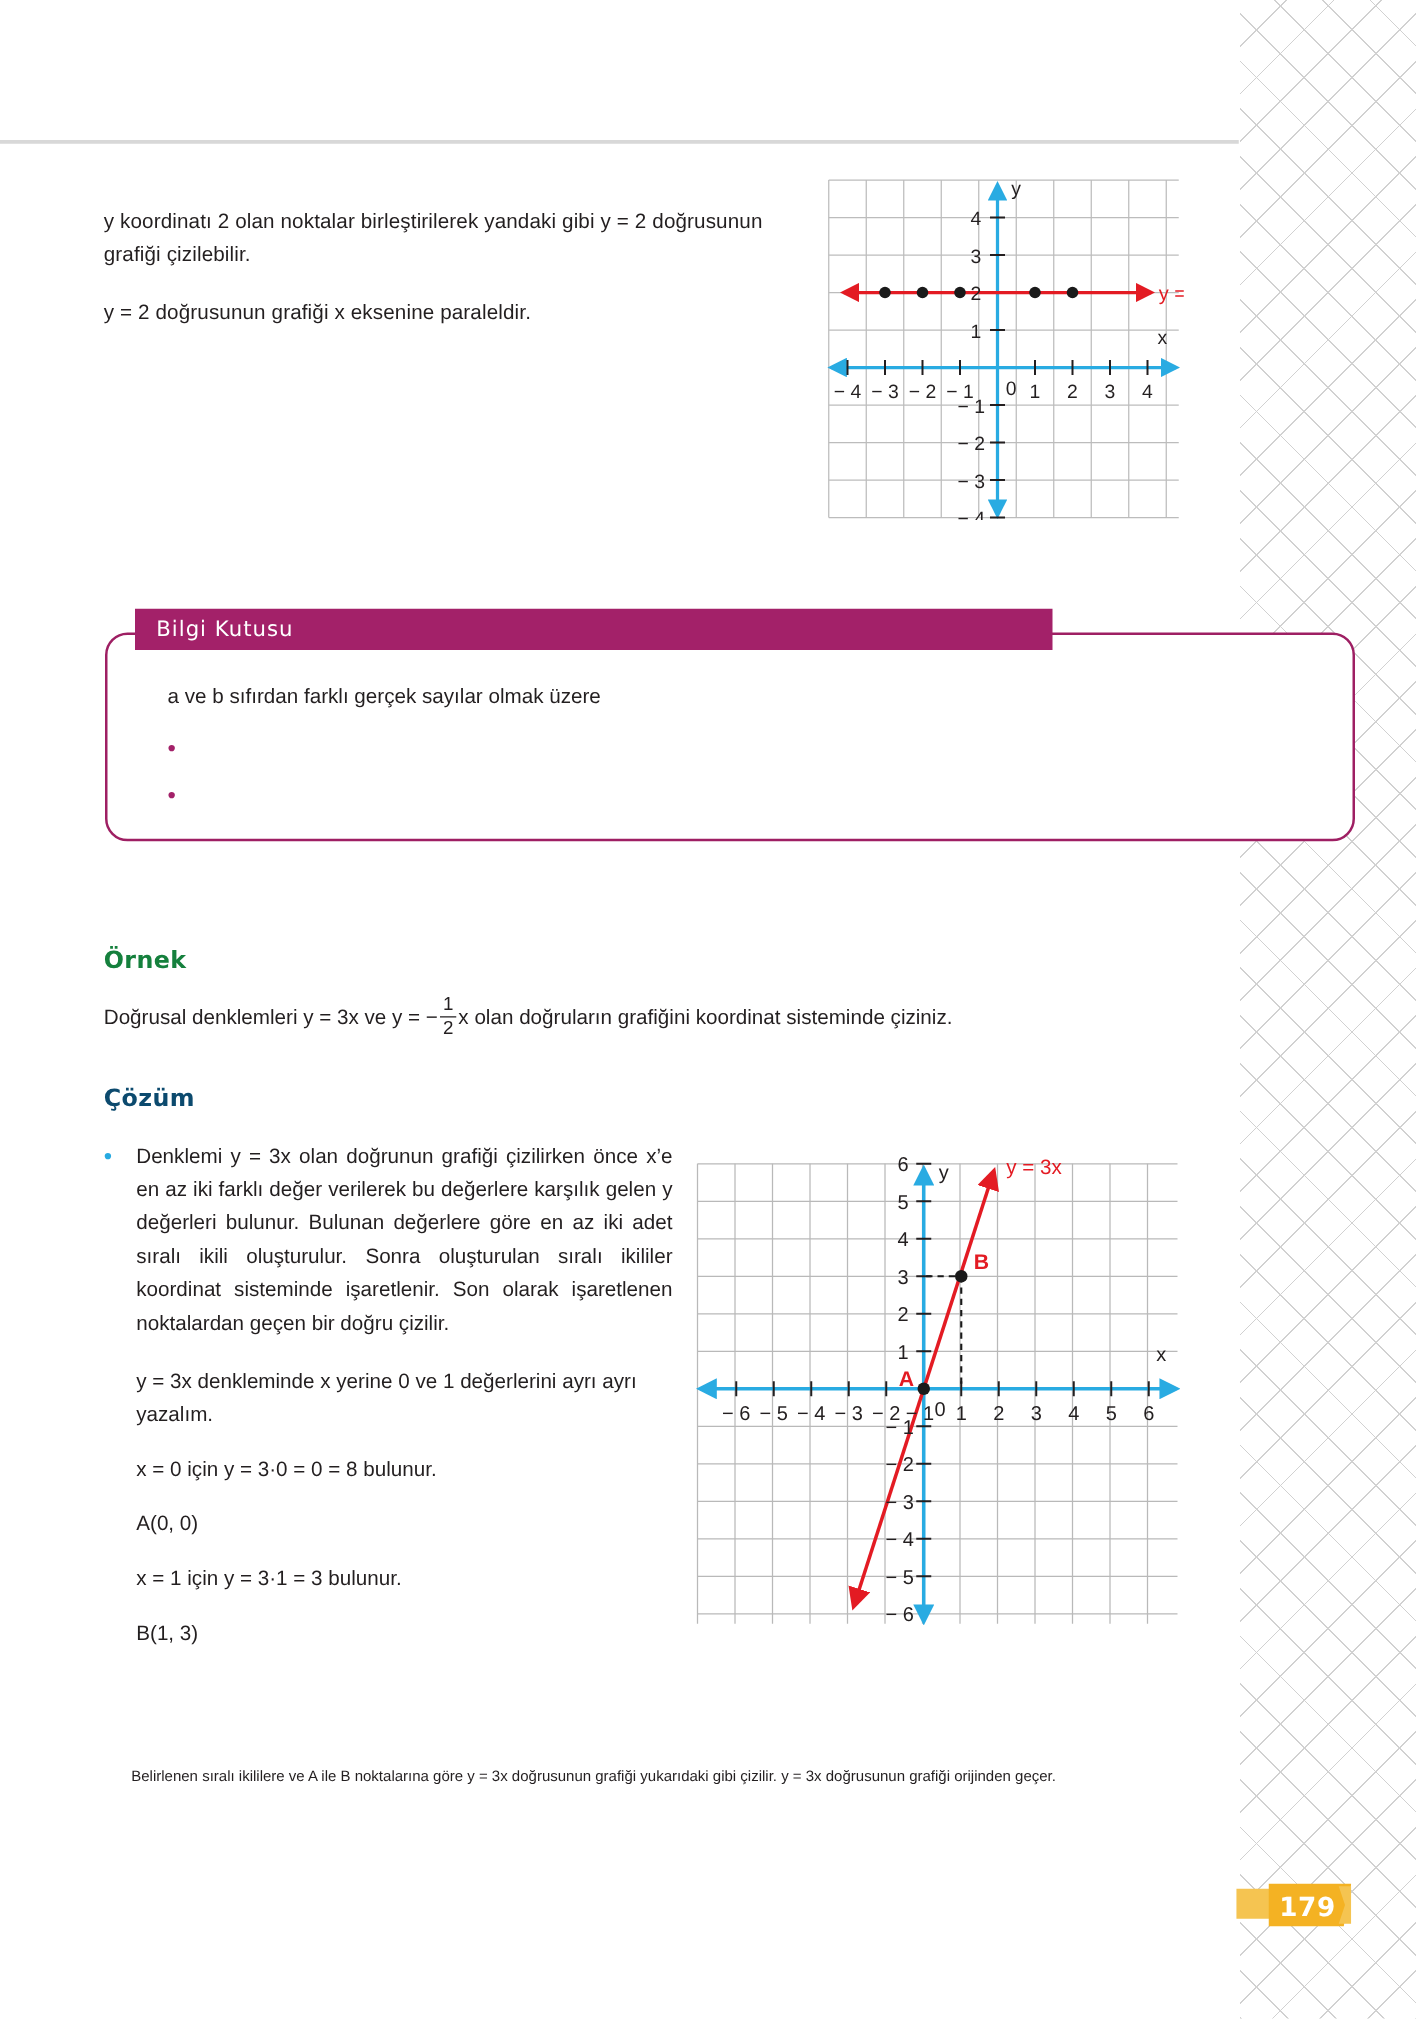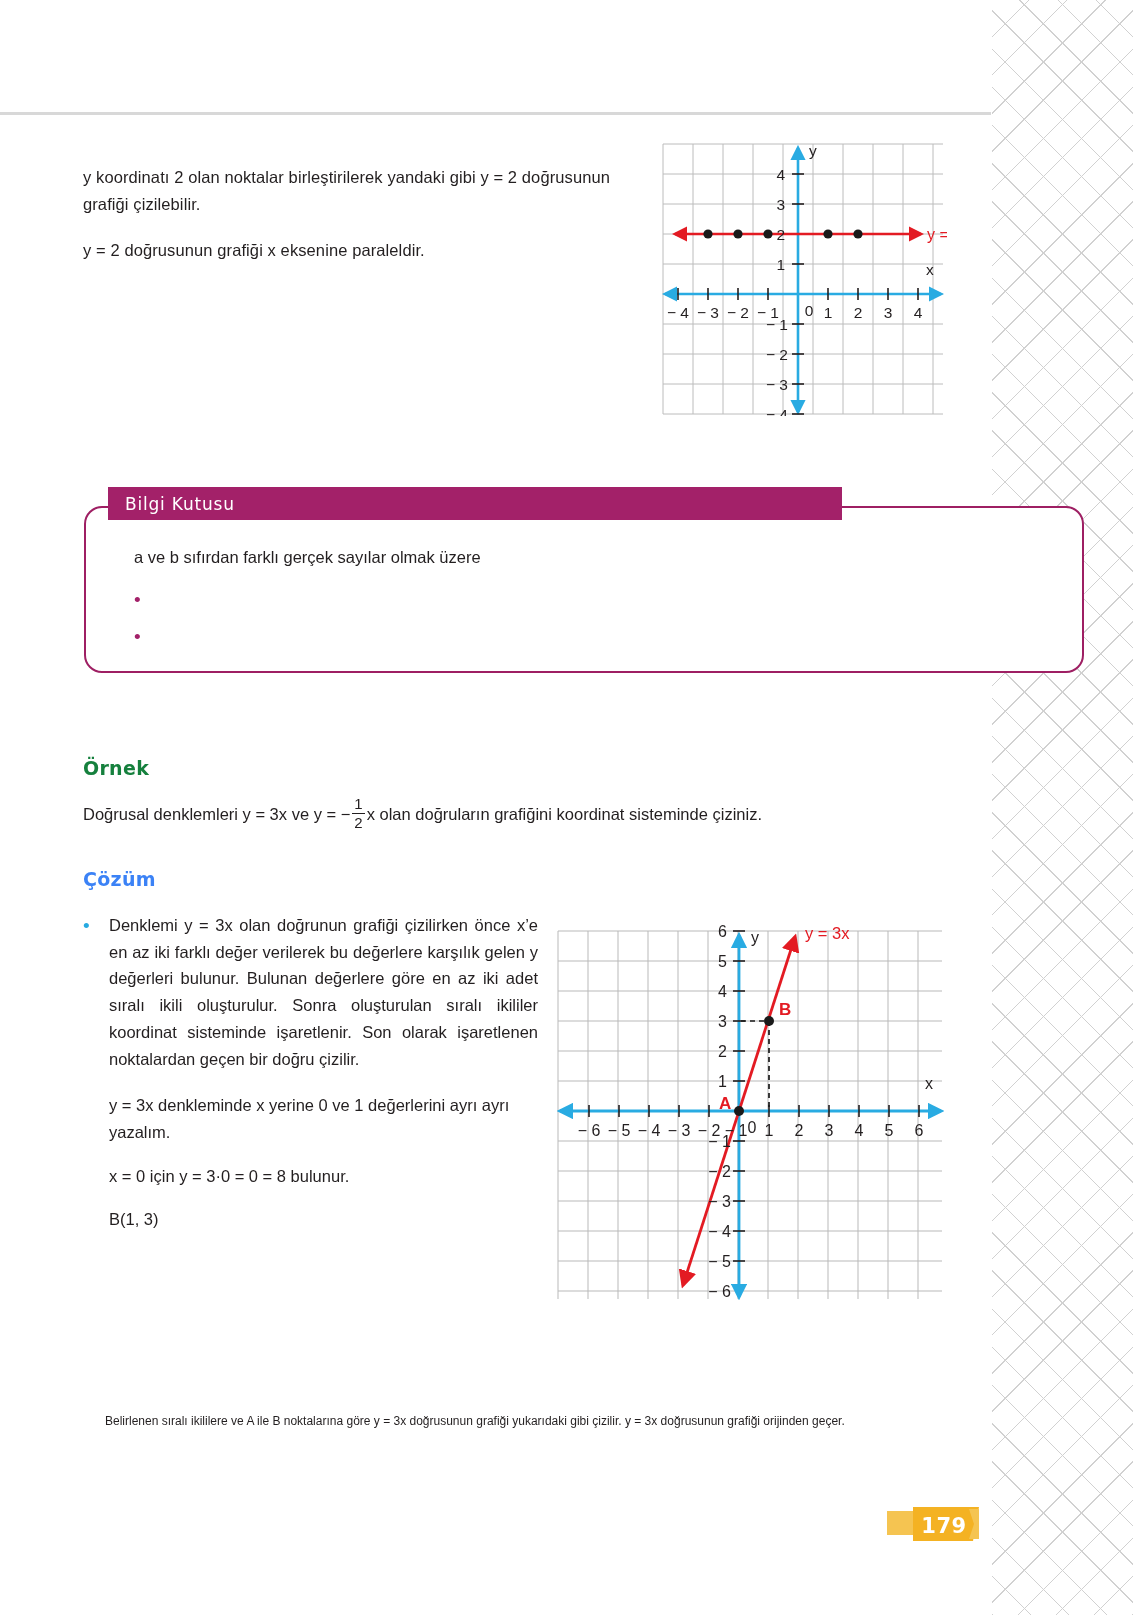--- a/index.html
+++ b/index.html
@@ -89,21 +89,21 @@
     vertical-align: middle; margin: 0 2px; position: relative; top: -1px;
   }
   .frac .num { font-size: 15px; line-height: 1.05; padding: 0 2px; }
   .frac .bar { width: 100%; height: 1.6px; background: #231f20; margin: 1px 0; }
   .frac .den { font-size: 15px; line-height: 1.05; padding: 0 2px; }
 
   
   .cozum-title {
     position: absolute; left: 83px; top: 868px;
     font-family: "DejaVu Sans", sans-serif;
-    font-size: 19px; font-weight: 700; color: #3b82f6;
+    font-size: 19px; font-weight: 700; color: #0c4a6e;
     letter-spacing: .3px;
   }
   .cozum-col {
     position: absolute; left: 83px; top: 912px; width: 455px;
   }
   .cz-item { display: flex; align-items: flex-start; }
   .cz-bullet {
     color: #27aae1; font-size: 19px; line-height: 1;
     width: 26px; flex: 0 0 26px; padding-top: 4px;
   }
@@ -121,21 +121,21 @@
   }
 
   
   .closing {
     position: absolute; left: 105px; top: 1412px; width: 838px;
     font-size: 12px; line-height: 1.65; text-align: justify;
   }
 
   
   .page-ribbon {
-    position: absolute; left: 887px; top: 1505px;
+    position: absolute; left: 989px; top: 1505px;
     width: 92px; height: 42px; text-align: right;
   }
   .page-num {
     position: absolute; left: 0; top: 0; width: 92px; height: 42px;
     display: flex; align-items: center; justify-content: center;
     color: #ffffff; font-size: 21px; font-weight: 700;
     font-family: "DejaVu Sans", sans-serif;
     z-index: 3; padding-left: 22px; letter-spacing: .5px;
   }
   svg { display: block; }
@@ -275,20 +275,22 @@
 </div>
 
 <div class="cozum-title">Çözüm</div>
 <div class="cozum-col">
   <div class="cz-item">
     <span class="cz-bullet">•</span>
     <span class="cz-text">Denklemi y = 3x olan doğrunun grafiği çizilirken önce x’e en az iki farklı değer verilerek bu değerlere karşılık gelen y değerleri bulunur. Bulunan değerlere göre en az iki adet sıralı ikili oluşturulur. Sonra oluşturulan sıralı ikililer koordinat sisteminde işaretlenir. Son olarak işaretlenen noktalardan geçen bir doğru çizilir.</span>
   </div>
   <div class="cz-line gap-lg">y = 3x  denkleminde x yerine 0 ve 1 değerlerini ayrı ayrı yazalım.</div>
   <div class="cz-line gap-md">x = 0  için  y = 3·0 = 0 = 8  bulunur.</div>
+  <div class="cz-line gap-md">A(0, 0)</div>
+  <div class="cz-line gap-md">x = 1  için  y = 3·1 = 3  bulunur.</div>
   <div class="cz-line gap-md">B(1, 3)</div>
 </div>
 
 <div class="graph2">
   <svg width="394" height="392" viewBox="0 0 394 392">
 
     <g stroke="#b9b9b9" stroke-width="1">
       <line x1="5" y1="20" x2="389" y2="20"></line>
       <line x1="5" y1="50" x2="389" y2="50"></line>
       <line x1="5" y1="80" x2="389" y2="80"></line>

